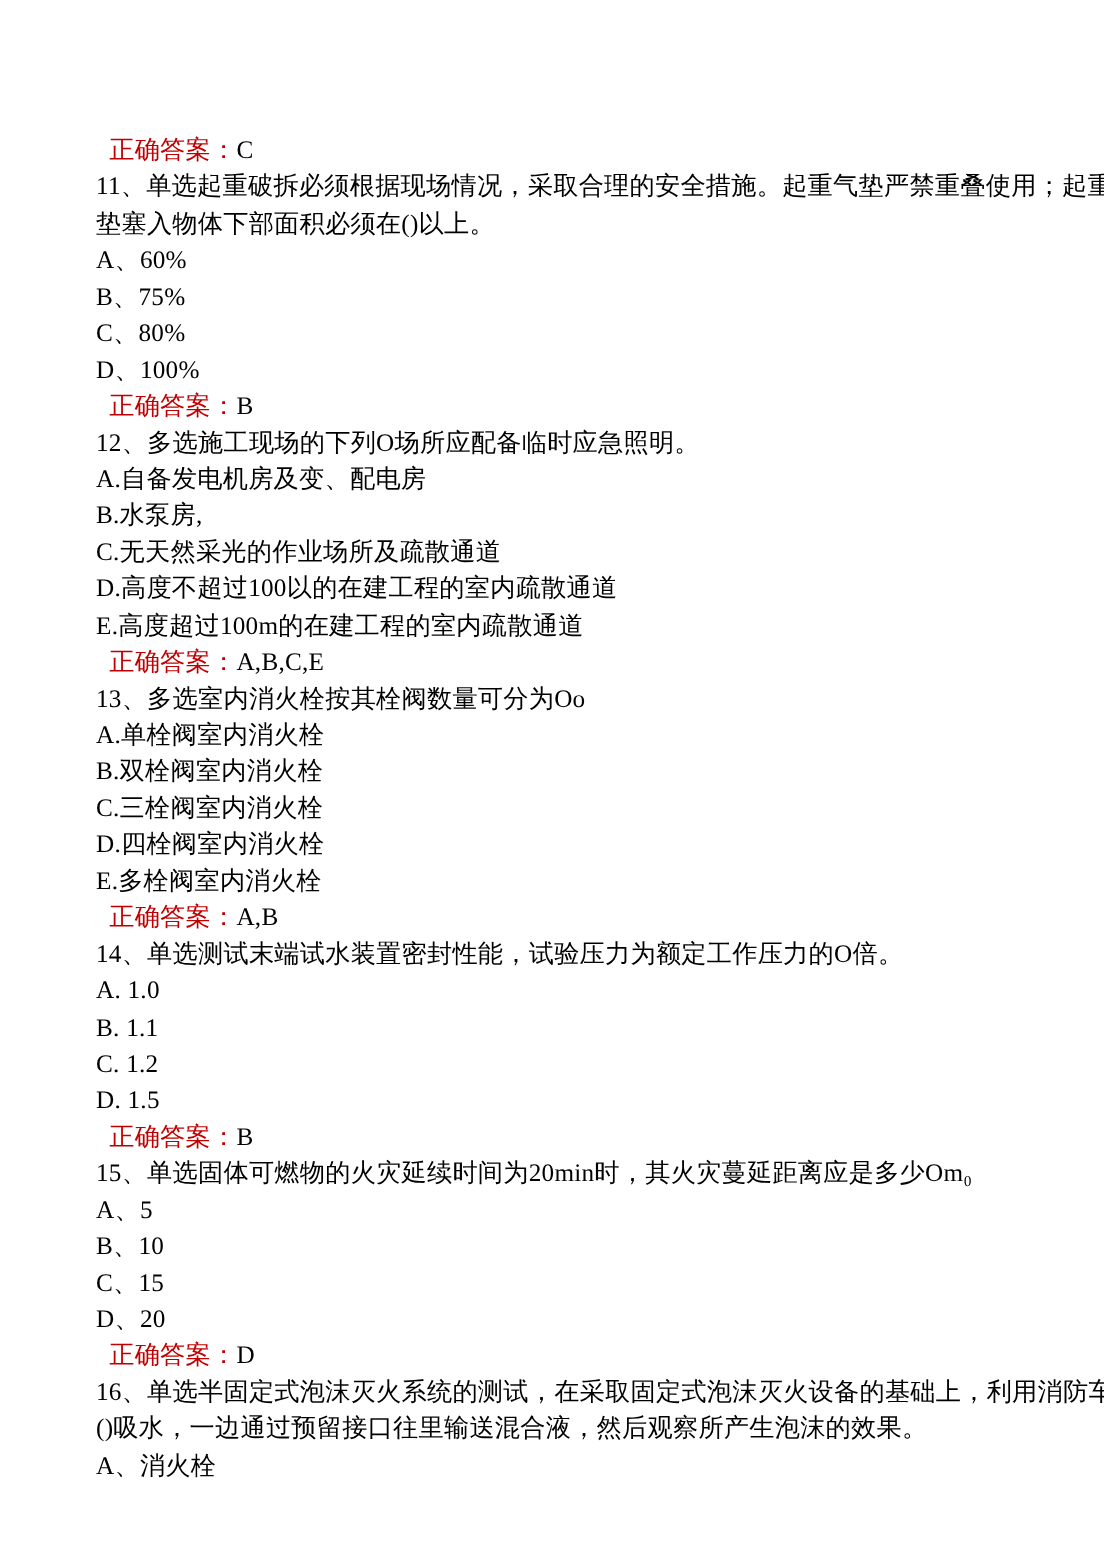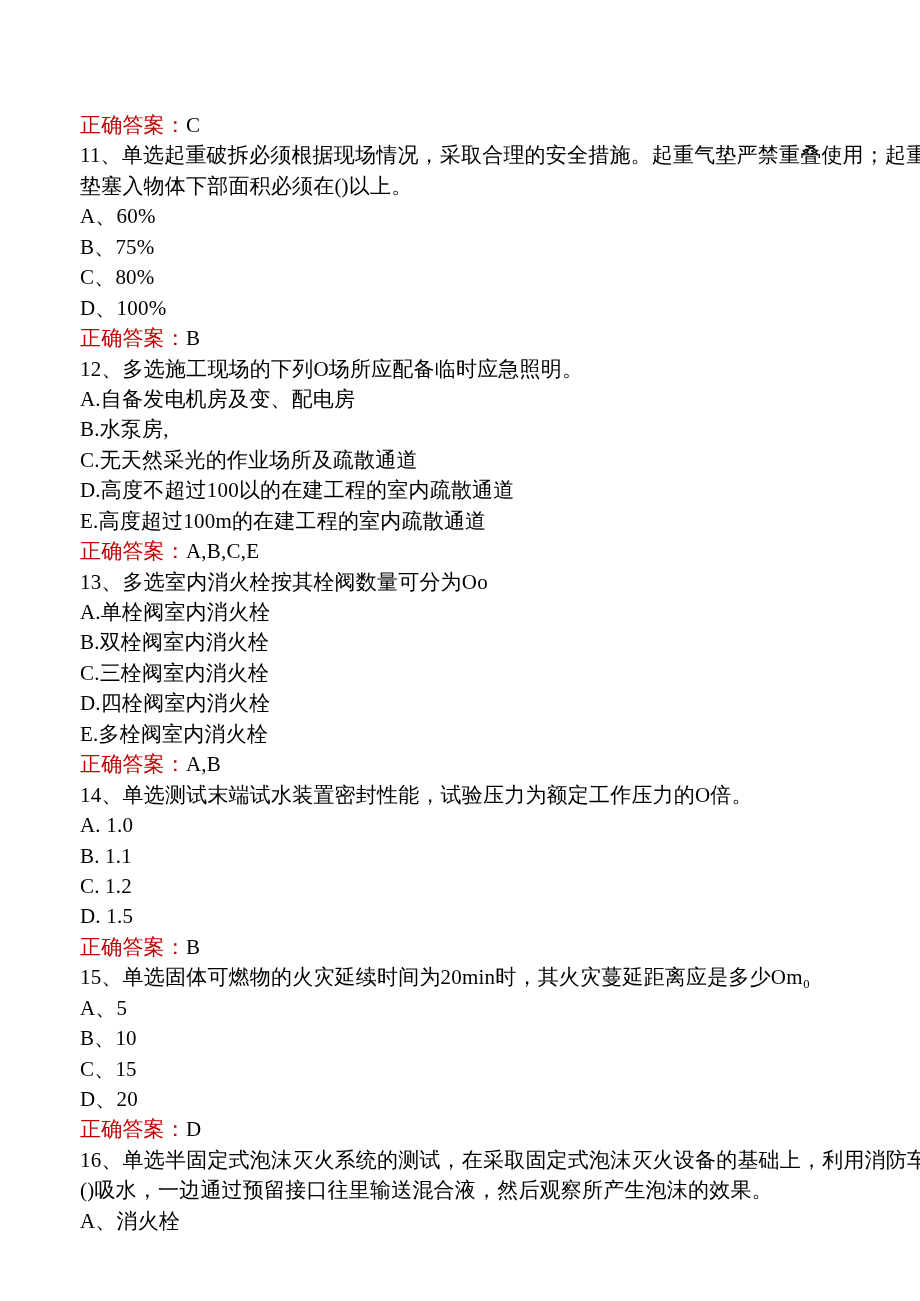--- a/index.html
+++ b/index.html
@@ -11,20 +11,21 @@
   body {
     font-family: "SimSun", "宋体", serif;
     font-size: 21px;
     line-height: 1.45;
     color: #000000;
     padding: 110px 80px 60px 80px;
     letter-spacing: 0.2px;
   }
   .answer-label {
     color: #c00000;
+    margin-left: 11px;
   }
   .line { white-space: normal; }
 </style>
 </head>
 <body>
 
 <div id="content">
     <div class="line"><span class="answer-label">正确答案：</span><span>C</span></div>
     <div class="line">11、单选起重破拆必须根据现场情况，采取合理的安全措施。起重气垫严禁重叠使用；起重时，气垫塞入物体下部面积必须在()以上。</div>
     <div class="line">A、60%</div>

